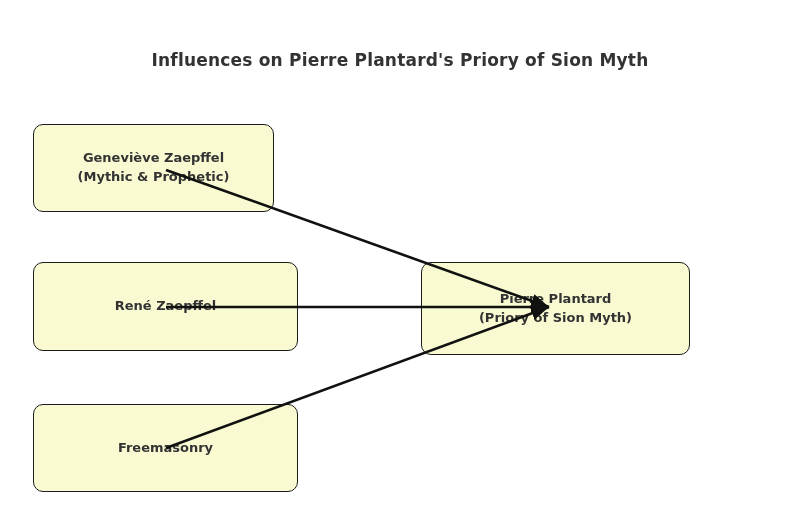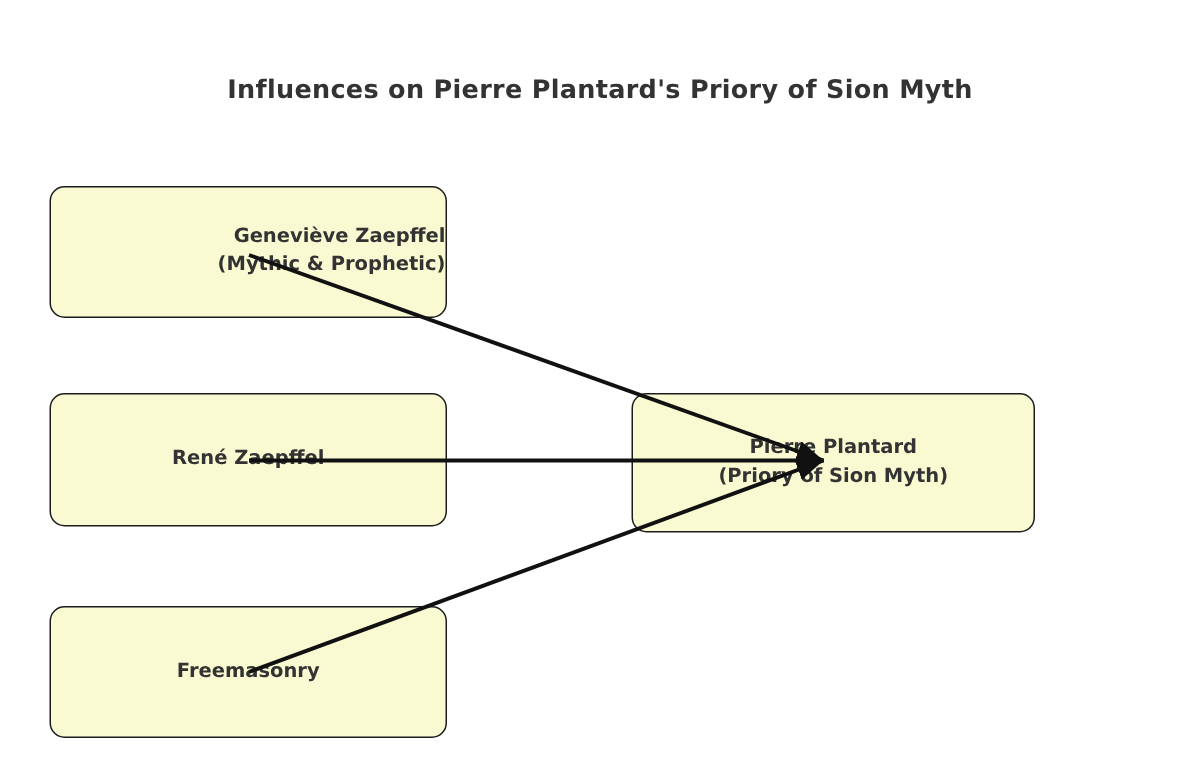--- a/index.html
+++ b/index.html
@@ -36,21 +36,21 @@
     display: flex;
     flex-direction: column;
     align-items: center;
     justify-content: center;
     text-align: center;
     font-size: 13px;
     font-weight: bold;
     color: #333333;
     line-height: 1.45;
   }
-  .node-genevieve   { left: 33px;  top: 80px;  width: 265px; height: 88px; align-items: flex-end; }
+  .node-genevieve   { left: 33px;  top: 80px;  width: 241px; height: 88px; }
   .node-rene        { left: 33px;  top: 218px; width: 265px; height: 89px; }
   .node-freemasonry { left: 33px;  top: 360px; width: 265px; height: 88px; }
   .node-plantard    { left: 421px; top: 218px; width: 269px; height: 93px; }
   .edge-overlay {
     position: absolute;
     left: 0;
     top: 0;
     width: 800px;
     height: 508px;
     pointer-events: none;

